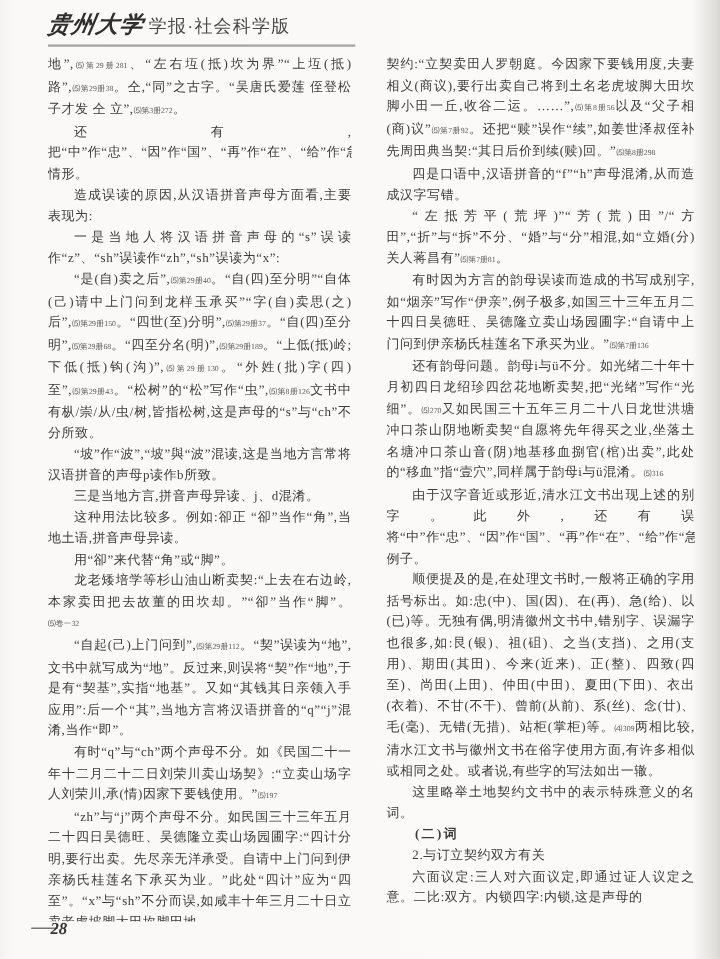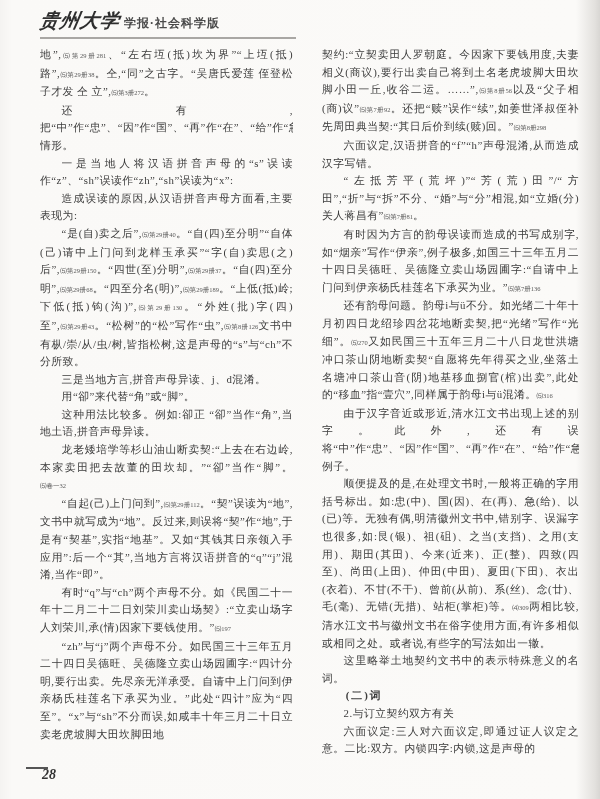--- a/index.html
+++ b/index.html
@@ -22,22 +22,22 @@
   .journal-logo{
     display:inline-block;
     font-family:"DejaVu Serif", serif;
     font-style:italic;font-weight:bold;
     font-size:19px;color:#2e2e2e;
     transform:skewX(-10deg);
     letter-spacing:1px;
   }
   .journal-subtitle{
     font-family:"Liberation Sans", sans-serif;
-    font-size:12px;color:#4a4a4a;
-    margin-left:4px;letter-spacing:1px;font-weight:bold;
+    font-size:15px;color:#4a4a4a;
+    margin-left:4px;letter-spacing:1px;
   }
   .header-rule{
     margin-top:3px;width:256px;height:2px;
     background:#a9a7a4;
   }
   .col{
     position:absolute;top:46px;height:722px;
     font-size:10.8px;line-height:17.6px;
     text-align:justify;
     letter-spacing:0.5px;
@@ -49,21 +49,21 @@
   .para.ind{text-indent:2em;}
   .para.hd{font-weight:bold;text-indent:2.2em;letter-spacing:2px;}
   .cite{
     font-size:6.5px;color:#5a5a5a;
     letter-spacing:0;
     vertical-align:baseline;
     white-space:nowrap;
   }
   .page-number-wrap{
     position:absolute;left:26px;bottom:16px;
-    display:flex;align-items:flex-start;
+    display:flex;align-items:center;
   }
   .page-number-rule{
     width:22px;height:1.5px;background:#555;
     margin-right:-6px;margin-bottom:3px;
   }
   .page-number{
     font-style:italic;font-weight:bold;
     font-size:14px;color:#333;
     font-family:"Liberation Serif", serif;
   }
@@ -76,34 +76,35 @@
   <div class="journal-header">
     <div class="logo-line">
       <span class="journal-logo">贵州大学</span><span class="journal-subtitle">学报·社会科学版</span>
     </div>
     <div class="header-rule"></div>
   </div>
 
   <div class="col col-left">
       <p class="para">地”,<span class="cite">⑸第29册281</span>、“左右坘(抵)坎为界”“上坘(抵)路”,<span class="cite">⑸第29册38</span>。仝,“同”之古字。“吴唐氏爱莲 侄登松子才发 仝 立”,<span class="cite">⑸第3册272</span>。</p>
       <p class="para ind">还有,把“中”作“忠”、“因”作“国”、“再”作“在”、“给”作“急”、“已”作“以”、“杉”作“设”等情形。</p>
+      <p class="para ind">造成误读的原因,从汉语拼音声母方面看,主要表现为:</p>
       <p class="para ind">一是当地人将汉语拼音声母的“s”误读作“z”、“sh”误读作“zh”,“sh”误读为“x”:</p>
-      <p class="para ind">造成误读的原因,从汉语拼音声母方面看,主要表现为:</p>
       <p class="para ind">“是(自)卖之后”,<span class="cite">⑸第29册40</span>。“自(四)至分明”“自体(己)请中上门问到龙样玉承买”“字(自)卖思(之)后”,<span class="cite">⑸第29册150</span>。“四世(至)分明”,<span class="cite">⑸第29册37</span>。“自(四)至分明”,<span class="cite">⑸第29册68</span>。“四至分名(明)”,<span class="cite">⑸第29册189</span>。“上低(抵)岭;下低(抵)钩(沟)”,<span class="cite">⑸第29册130</span>。“外姓(批)字(四)至”,<span class="cite">⑸第29册43</span>。“松树”的“松”写作“虫”,<span class="cite">⑸第8册126</span>文书中有枞/崇/从/虫/树,皆指松树,这是声母的“s”与“ch”不分所致。</p>
+      <p class="para ind">“坡”作“波”,“坡”與“波”混读,这是当地方言常将汉语拼音的声母p读作b所致。</p>
       <p class="para ind">三是当地方言,拼音声母异读、j、d混淆。</p>
+      <p class="para ind">这种用法比较多。例如:卻正 “卻”当作“角”,当地土语,拼音声母异读。</p>
       <p class="para ind">用“卻”来代替“角”或“脚”。</p>
-      <p class="para ind">这种用法比较多。例如:卻正 “卻”当作“角”,当地土语,拼音声母异读。</p>
       <p class="para ind">龙老矮培学等杉山油山断卖契:“上去在右边岭,本家卖田把去故董的田坎却。”“卻”当作“脚”。<span class="cite">⑸卷一32</span></p>
       <p class="para ind">“自起(己)上门问到”,<span class="cite">⑸第29册112</span>。“契”误读为“地”,文书中就写成为“地”。反过来,则误将“契”作“地”,于是有“契基”,实指“地基”。又如“其钱其日亲领入手应用”:后一个“其”,当地方言将汉语拼音的“q”“j”混淆,当作“即”。</p>
       <p class="para ind">有时“q”与“ch”两个声母不分。如《民国二十一年十二月二十二日刘荣川卖山场契》:“立卖山场字人刘荣川,承(情)因家下要钱使用。”<span class="cite">⑸197</span></p>
       <p class="para ind">“zh”与“j”两个声母不分。如民国三十三年五月二十四日吴德旺、吴德隆立卖山场园圃字:“四计分明,要行出卖。先尽亲无洋承受。自请中上门问到伊亲杨氏桂莲名下承买为业。”此处“四计”应为“四至”。“x”与“sh”不分而误,如咸丰十年三月二十日立卖老虎坡脚大田坎脚田地</p>
     </div>
   <div class="col col-right">
       <p class="para">契约:“立契卖田人罗朝庭。今因家下要钱用度,夫妻相义(商议),要行出卖自己将到土名老虎坡脚大田坎脚小田一丘,收谷二运。……”,<span class="cite">⑸第8册56</span>以及“父子相(商)议”<span class="cite">⑸第7册92</span>。还把“赎”误作“续”,如姜世泽叔侄补先周田典当契:“其日后价到续(赎)回。”<span class="cite">⑸第8册298</span></p>
-      <p class="para ind">六面议定,汉语拼音的“f”“h”声母混淆,从而造成汉字写错。</p>
+      <p class="para ind">四是口语中,汉语拼音的“f”“h”声母混淆,从而造成汉字写错。</p>
       <p class="para ind">“左抵芳平(荒坪)”“芳(荒)田”/“方田”,“折”与“拆”不分、“婚”与“分”相混,如“立婚(分)关人蒋昌有”<span class="cite">⑸第7册81</span>。</p>
       <p class="para ind">有时因为方言的韵母误读而造成的书写成别字,如“烟亲”写作“伊亲”,例子极多,如国三十三年五月二十四日吴德旺、吴德隆立卖山场园圃字:“自请中上门问到伊亲杨氏桂莲名下承买为业。”<span class="cite">⑸第7册136</span></p>
       <p class="para ind">还有韵母问题。韵母i与ü不分。如光绪二十年十月初四日龙绍珍四岔花地断卖契,把“光绪”写作“光细”。<span class="cite">⑸270</span>又如民国三十五年三月二十八日龙世洪塘冲口茶山阴地断卖契“自愿将先年得买之业,坐落土名塘冲口茶山音(阴)地基移血捌官(棺)出卖”,此处的“移血”指“壹穴”,同样属于韵母i与ü混淆。<span class="cite">⑸316</span></p>
       <p class="para ind">由于汉字音近或形近,清水江文书出现上述的别字。此外,还有误将“中”作“忠”、“因”作“国”、“再”作“在”、“给”作“急”、“已”作“以”、“杉”作“设”等例子。</p>
       <p class="para ind">顺便提及的是,在处理文书时,一般将正确的字用括号标出。如:忠(中)、国(因)、在(再)、急(给)、以(已)等。无独有偶,明清徽州文书中,错别字、误漏字也很多,如:艮(银)、祖(砠)、之当(支挡)、之用(支用)、期田(其田)、今来(近来)、正(整)、四致(四至)、尚田(上田)、仲田(中田)、夏田(下田)、衣出(衣着)、不甘(不干)、曾前(从前)、系(丝)、念(廿)、毛(毫)、无错(无措)、站柜(掌柜)等。<span class="cite">⑷309</span>两相比较,清水江文书与徽州文书在俗字使用方面,有许多相似或相同之处。或者说,有些字的写法如出一辙。</p>
       <p class="para ind">这里略举土地契约文书中的表示特殊意义的名词。</p>
       <p class="para hd">(二)词</p>
       <p class="para ind">2.与订立契约双方有关</p>
       <p class="para ind">六面议定:三人对六面议定,即通过证人议定之意。二比:双方。内锁四字:内锁,这是声母的</p>
     </div>

